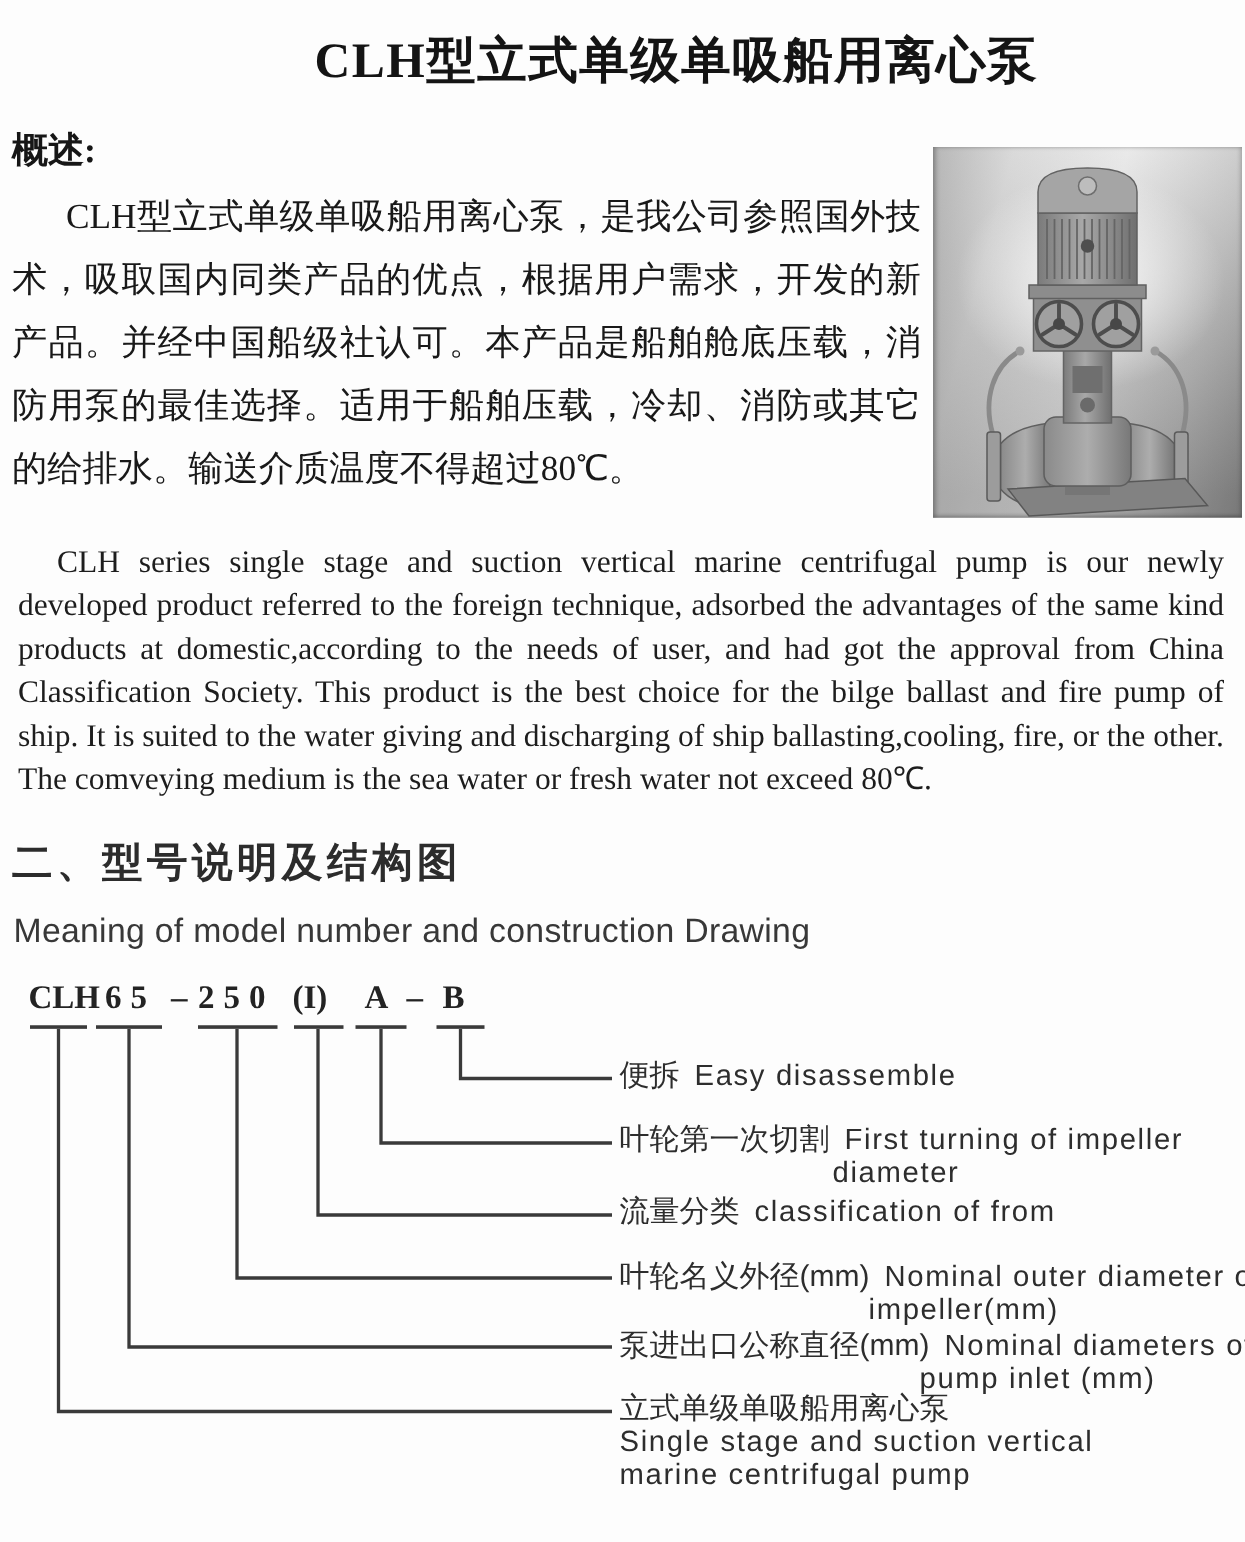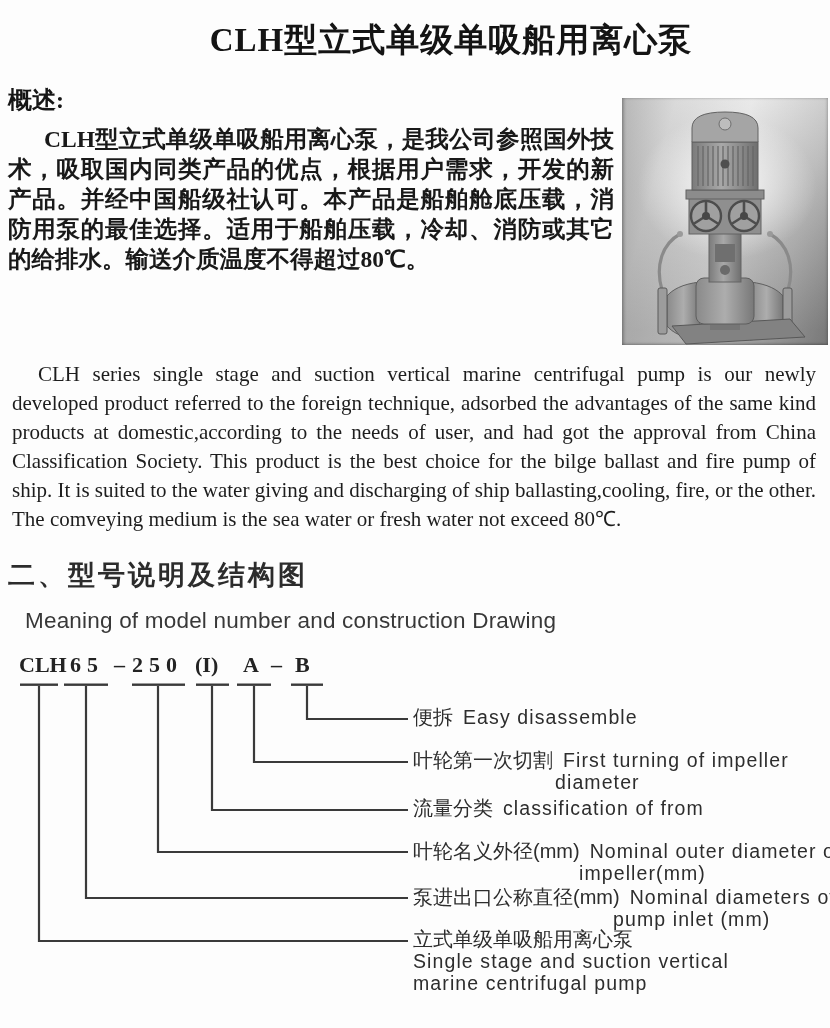--- a/index.html
+++ b/index.html
@@ -5,41 +5,41 @@
   html,body{margin:0;padding:0;background:#ffffff;}
   .page{position:relative;width:830px;height:1028px;background:#fdfdfd;
         font-family:"Liberation Serif",serif;overflow:hidden;color:#1b1b1b;}
 
   .title{position:absolute;top:18px;left:0;width:100%;text-align:center;
          font-size:33px;font-weight:700;letter-spacing:1px;color:#141414;padding-left:36px;}
 
   .ov-head{position:absolute;top:84px;left:8px;font-size:24px;font-weight:700;color:#161616;}
 
   .zh-para{position:absolute;top:124px;left:8px;width:606px;
-           font-size:23.5px;line-height:30px;font-weight:700;
+           font-size:23.5px;line-height:42px;font-weight:400;
            text-align:justify;text-indent:36px;color:#191919;}
 
   .photo{position:absolute;left:622px;top:98px;width:206px;height:247px;
          background:
            radial-gradient(ellipse 62% 42% at 51% 36%, rgba(255,255,255,.85), rgba(255,255,255,0) 70%),
            linear-gradient(to bottom, rgba(255,255,255,.22), rgba(0,0,0,.20) 94%),
            linear-gradient(105deg,#a3a3a3 0%,#d0d0d0 20%,#e4e4e4 48%,#bdbdbd 78%,#969696 100%);
          box-shadow:inset 2px 0 3px rgba(0,0,0,.25), inset -1px -1px 3px rgba(0,0,0,.2);}
   .photo svg{display:block;}
   .wire{stroke:#8a8a8a;stroke-width:3.2;fill:none;}
   .fin{stroke:#656565;stroke-width:1.2;}
   .spoke{stroke:#4d4d4d;stroke-width:2.6;stroke-linecap:round;}
 
   .en-para{position:absolute;top:360px;left:12px;width:804px;
            font-size:21px;line-height:29px;text-align:justify;
            text-indent:26px;color:#1d1d1d;}
 
   .sec-zh{position:absolute;top:557px;left:8px;font-size:27px;font-weight:700;
           letter-spacing:3px;color:#2c2c2c;font-family:"Liberation Sans",sans-serif;}
-  .sec-en{position:absolute;top:608px;left:25px;font-size:22.5px;color:#383838;
+  .sec-en{position:absolute;top:608px;left:9px;font-size:22.5px;color:#383838;
           letter-spacing:.2px;font-family:"Liberation Sans",sans-serif;}
 
   .model{position:absolute;top:652px;left:0;width:420px;height:30px;
          font-size:22px;font-weight:600;color:#232323;}
   .model span{position:absolute;top:0;white-space:pre;}
   .ls6{letter-spacing:6px;}
 
   .dg{position:absolute;left:0;top:645px;pointer-events:none;}
   .dline{stroke:#3a3a3a;stroke-width:2.2;fill:none;}
   .dbar{fill:#3a3a3a;}

